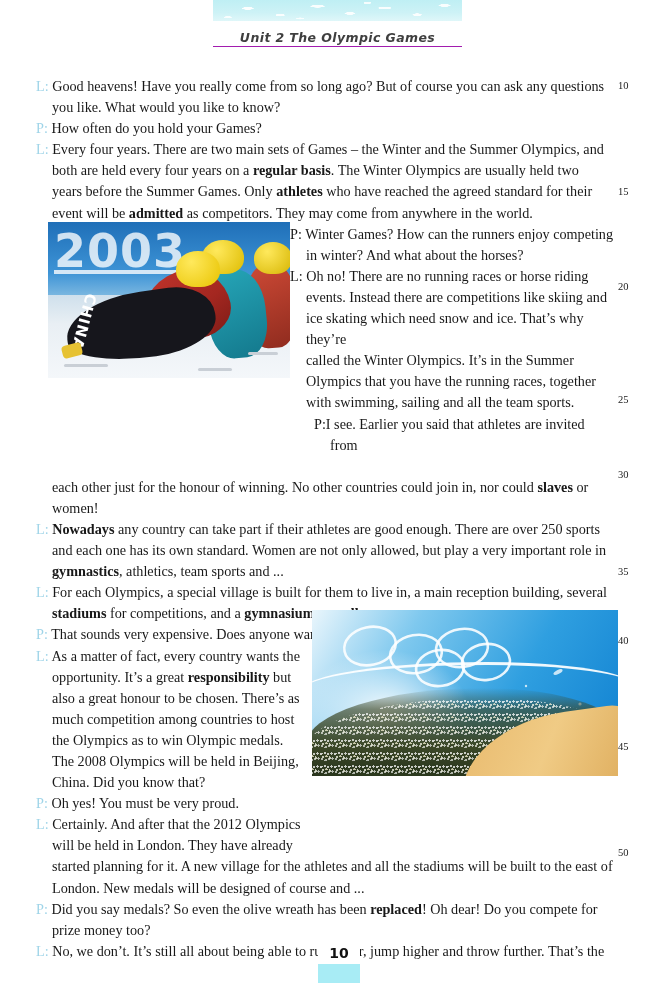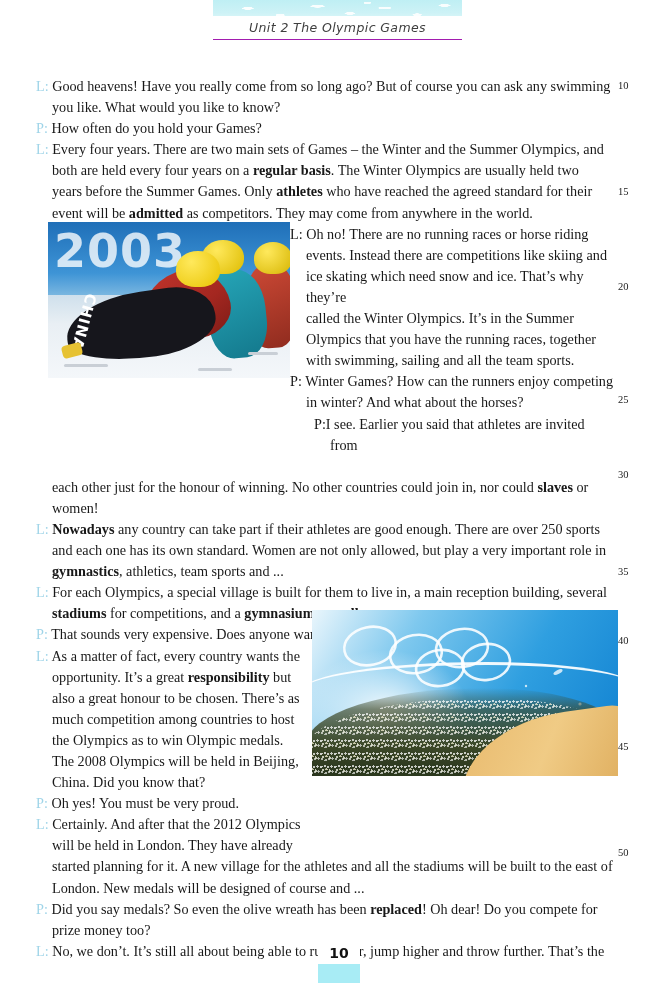--- a/index.html
+++ b/index.html
@@ -30,24 +30,24 @@
       radial-gradient(ellipse 8px 2px at 55% 64%, rgba(255,255,255,.9) 0 60%, rgba(255,255,255,0) 70%),
       radial-gradient(ellipse 10px 2px at 69% 38%, rgba(255,255,255,.9) 0 60%, rgba(255,255,255,0) 70%),
       radial-gradient(ellipse 7px 2px at 82% 70%, rgba(255,255,255,.9) 0 60%, rgba(255,255,255,0) 70%),
       radial-gradient(ellipse 9px 2px at 93% 26%, rgba(255,255,255,.9) 0 60%, rgba(255,255,255,0) 70%),
       radial-gradient(ellipse 6px 1.5px at 6% 82%, rgba(255,255,255,.85) 0 60%, rgba(255,255,255,0) 70%),
       radial-gradient(ellipse 6px 1.5px at 35% 88%, rgba(255,255,255,.85) 0 60%, rgba(255,255,255,0) 70%),
       radial-gradient(ellipse 6px 1.5px at 62% 14%, rgba(255,255,255,.85) 0 60%, rgba(255,255,255,0) 70%),
       linear-gradient(180deg, #bfeff4 0%, #cdf2f6 60%, #dff7f9 100%);
   }
   #header-title-bar {
-    position: absolute; left: 0; top: 16px; width: 100%; height: 24px;
+    position: absolute; left: 0; top: 29px; width: 100%; height: 24px;
     background: #ffffff;
-    border-bottom: 1px solid #a21caf;
-    display: flex; align-items: center; justify-content: center;
+    border-bottom: 7px solid #a21caf;
+    display: flex; align-items: center; justify-content: center; font-weight: bold;
   }
   #header-title {
     font-family: "DejaVu Sans", sans-serif;
     font-style: italic;
     font-size: 12.5px;
     letter-spacing: .4px;
     color: #3f3f3f;
     white-space: nowrap;
   }
 
@@ -96,20 +96,21 @@
   #fig-skating .ice {
     position: absolute; left: 0; top: 47%; width: 100%; height: 53%;
     background: linear-gradient(180deg,#cfe0ec 0%, #e9eff4 35%, #f4f7fa 100%);
   }
   #fig-skating .yr {
     position: absolute; left: 6px; top: 6px;
     font-family: "DejaVu Sans", sans-serif;
     font-weight: bold; font-size: 46px; letter-spacing: 1px;
     color: rgba(255,255,255,.78);
     line-height: 1;
+    text-decoration: underline;
   }
   #fig-skating .skater-body {
     position: absolute;
     left: 18px; top: 70px; width: 150px; height: 66px;
     background: #16161c;
     border-radius: 55% 30% 45% 60% / 60% 50% 50% 40%;
     transform: rotate(-8deg);
   }
   #fig-skating .skater-torso {
     position: absolute;
@@ -242,51 +243,51 @@
   <div id="header-texture"></div>
   <div id="header-title-bar">
     <span id="header-title">Unit 2 The Olympic Games</span>
   </div>
 </div>
 
 <div id="content">
 
   <p class="para">
     <span class="speaker">L:</span>
-    <span>Good heavens! Have you really come from so long ago? But of course you can ask any swimming</span><br>
+    <span>Good heavens! Have you really come from so long ago? But of course you can ask any questions</span><br>
     <span>you like. What would you like to know?</span>
   </p>
 
   <p class="para">
     <span class="speaker">P:</span>
     <span>How often do you hold your Games?</span>
   </p>
 
   <p class="para">
     <span class="speaker">L:</span>
     <span>Every four years. There are two main sets of Games – the Winter and the Summer Olympics, and</span><br>
     <span>both are held every four years on a </span><span class="bold">regular basis</span><span>. The Winter Olympics are usually held two</span><br>
     <span>years before the Summer Games. Only </span><span class="bold">athletes</span><span> who have reached the agreed standard for their</span><br>
     <span>event will be </span><span class="bold">admitted</span><span> as competitors. They may come from anywhere in the world.</span>
   </p>
 
   <div style="margin-left:254px; width:324px; text-align:left;">
+    <p class="para">
+      <span>P:</span>
+      <span>Winter Games? How can the runners enjoy competing</span><br>
+      <span>in winter? And what about the horses?</span>
+    </p>
     <p class="para">
       <span>L:</span>
       <span>Oh no! There are no running races or horse riding</span><br>
       <span>events. Instead there are competitions like skiing and</span><br>
       <span>ice skating which need snow and ice. That’s why they’re</span><br>
       <span>called the Winter Olympics. It’s in the Summer</span><br>
       <span>Olympics that you have the running races, together</span><br>
       <span>with swimming, sailing and all the team sports.</span>
-    </p>
-    <p class="para">
-      <span>P:</span>
-      <span>Winter Games? How can the runners enjoy competing</span><br>
-      <span>in winter? And what about the horses?</span>
     </p>
     <p class="para" style="margin-left:24px;">
       <span>P:</span><span>I see. Earlier you said that athletes are invited from</span>
     </p>
   </div>
 
   <p class="para" style="padding-left:16px;text-indent:0;">
     <br>
     <span>each other just for the honour of winning. No other countries could join in, nor could </span><span class="bold">slaves</span><span> or</span><br>
     <span>women!</span>

